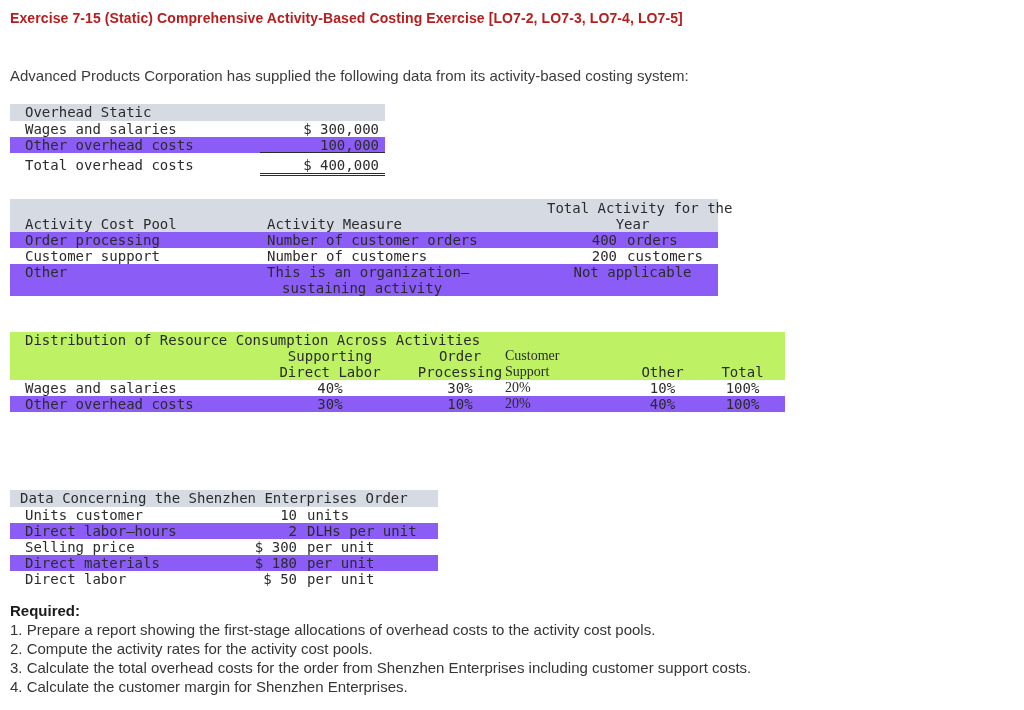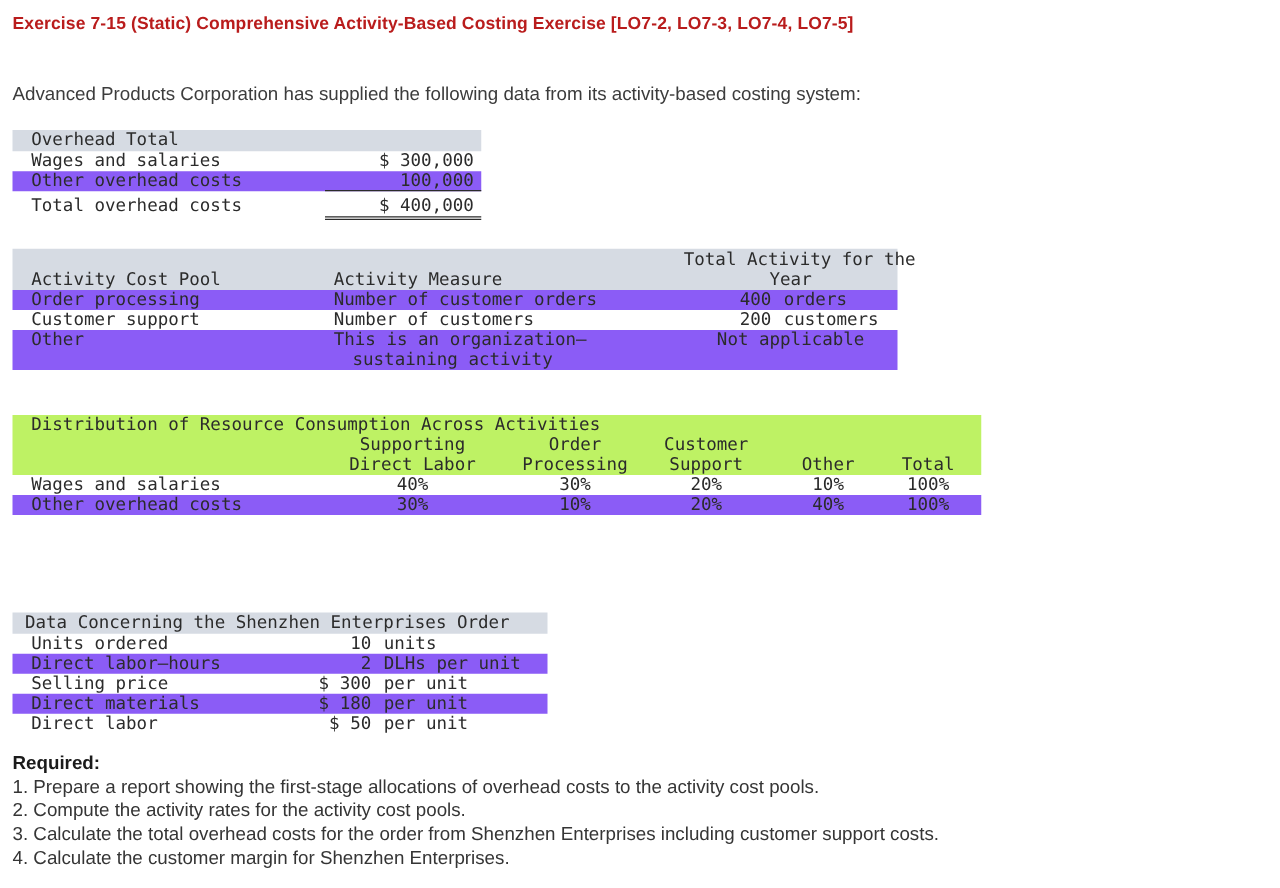--- a/index.html
+++ b/index.html
@@ -50,21 +50,21 @@
   .t2 .row { min-height:16px; }
 
   
   .t3 { top:332px; width:775px; }
   .t3-head { background:#bef264; padding-top:0; }
   .t3-title { height:16px; padding-left:15px; }
   .t3-cols { display:flex; align-items:flex-end; height:32px; }
   .t3-label { width:235px; padding-left:15px; }
   .t3-c1 { width:170px; text-align:center; }
   .t3-c2 { width:90px;  text-align:center; }
-  .t3-c3 { width:120px; text-align:center; }
+  .t3-c3 { width:120px; text-align:left;font-family:Liberation Serif, serif; }
   .t3-c4 { width:75px;  text-align:center; }
   .t3-c5 { width:85px;  text-align:center; }
   .t3 .row { height:16px; }
 
   
   .t4 { top:490px; width:428px; }
   .t4 .thead { height:17px; padding-left:10px; }
   .t4 .row { height:16px; }
   .t4-label { width:237px; padding-left:15px; }
   .t4-amt { width:50px; text-align:right; }
@@ -77,21 +77,21 @@
 </head>
 <body>
 
 <div class="page">
 
   <div class="title">Exercise 7-15 (Static) Comprehensive Activity-Based Costing Exercise [LO7-2, LO7-3, LO7-4, LO7-5]</div>
 
   <div class="para intro">Advanced Products Corporation has supplied the following data from its activity-based costing system:</div>
 
   <div class="mtable t1">
-    <div class="thead">Overhead Total</div>
+    <div class="thead">Overhead Static</div>
     <div class="row">
       <div class="cell t1-label">Wages and salaries</div>
       <div class="cell t1-val">$ 300,000</div>
     </div>
     <div class="row stripe">
       <div class="cell t1-label">Other overhead costs</div>
       <div class="cell t1-val u-single">100,000</div>
     </div>
     <div class="row t1-total">
       <div class="cell t1-label">Total overhead costs</div>
@@ -166,21 +166,21 @@
       <div class="cell t3-c3">20%</div>
       <div class="cell t3-c4">40%</div>
       <div class="cell t3-c5">100%</div>
     </div>
   </div>
 
 
   <div class="mtable t4">
     <div class="thead">Data Concerning the Shenzhen Enterprises Order</div>
     <div class="row">
-      <div class="cell t4-label">Units ordered</div>
+      <div class="cell t4-label">Units customer</div>
       <div class="cell t4-amt">10</div>
       <div class="cell t4-unit">units</div>
     </div>
     <div class="row stripe">
       <div class="cell t4-label">Direct labor–hours</div>
       <div class="cell t4-amt">2</div>
       <div class="cell t4-unit">DLHs per unit</div>
     </div>
     <div class="row">
       <div class="cell t4-label">Selling price</div>

